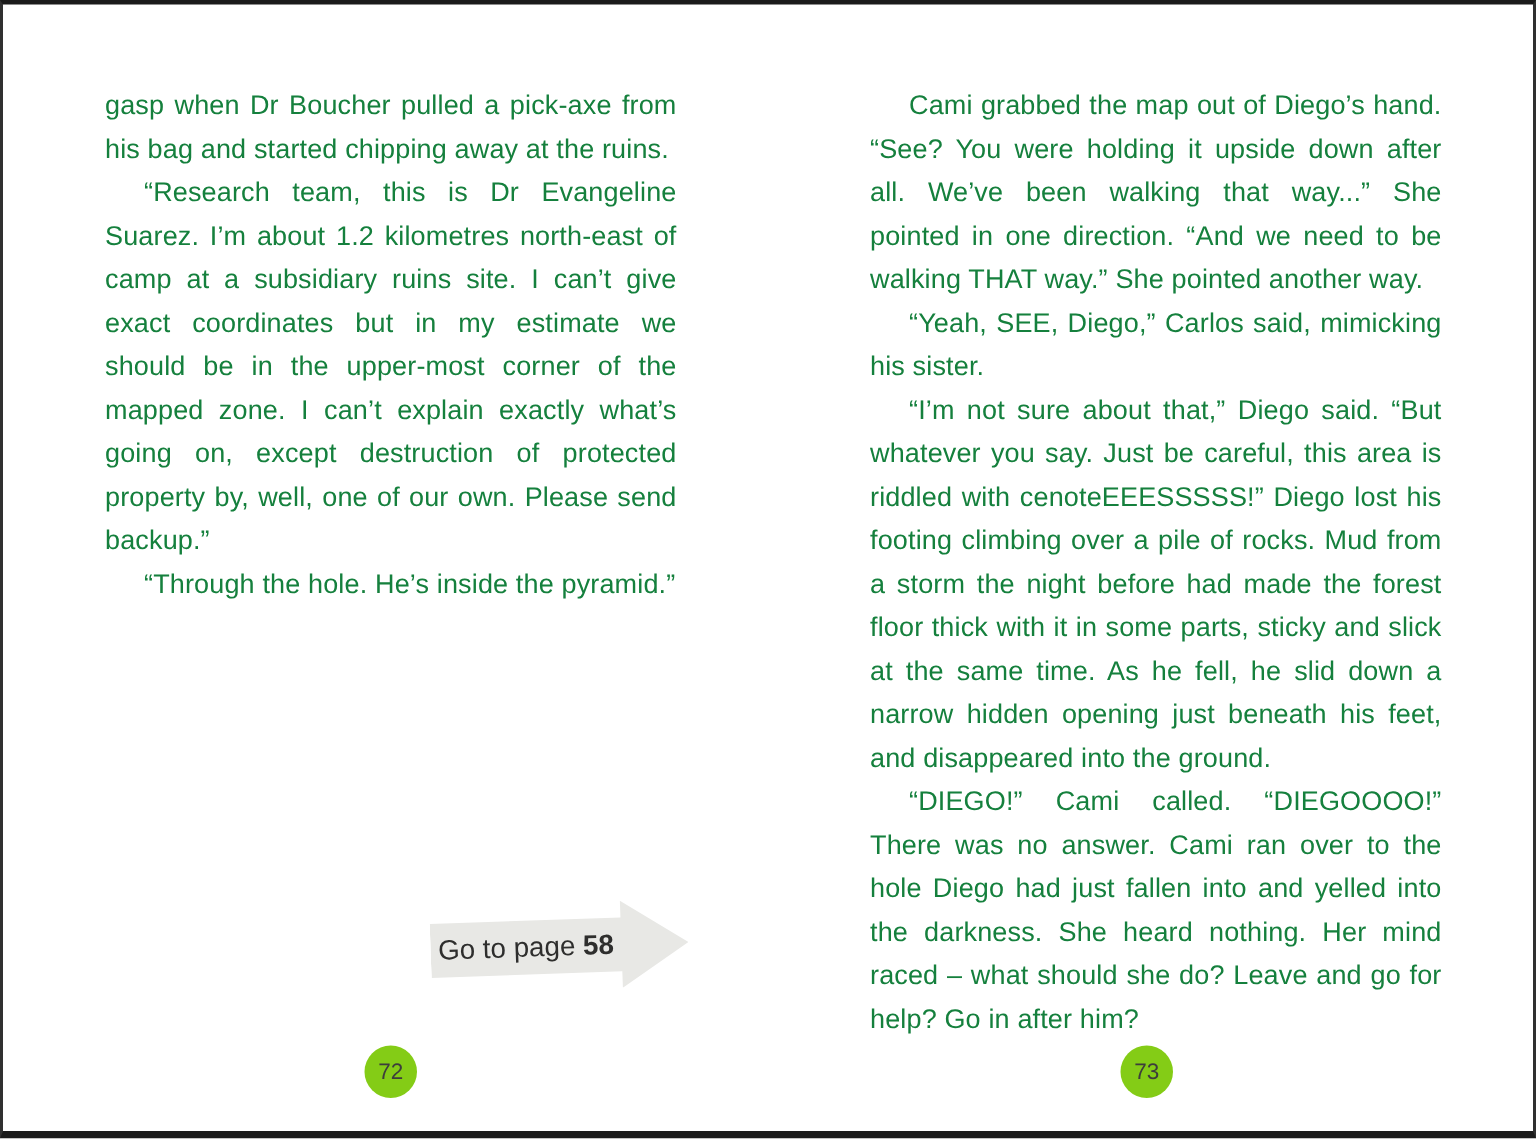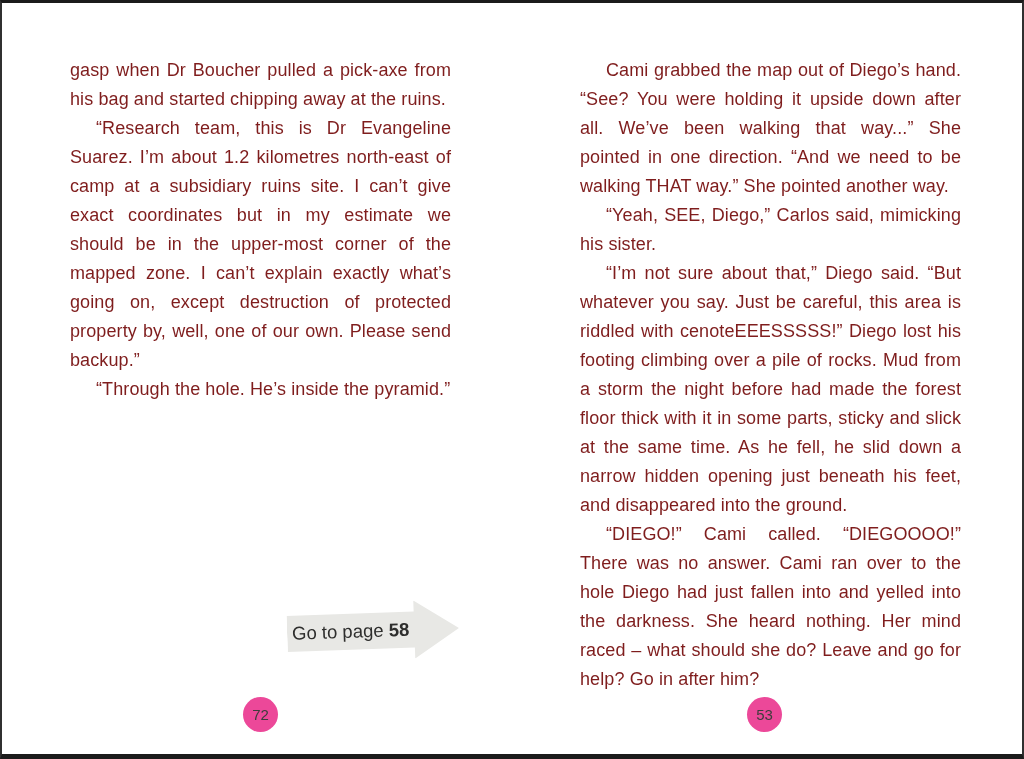--- a/index.html
+++ b/index.html
@@ -28,21 +28,21 @@
     position: absolute;
     top: 53px;
     width: 381px;
   }
   .page-column.left  { left: 68px; }
   .page-column.right { left: 578px; }
   .para {
     margin: 0;
     font-size: 18px;
     line-height: 29px;
-    color: #7f1d1d;
+    color: #15803d;
     text-align: justify;
     text-indent: 26px;
     letter-spacing: 0.1px;
   }
   .para.no-indent { text-indent: 0; }
 
   
   .goto-arrow {
     position: absolute;
     left: 285px;
@@ -69,21 +69,21 @@
   }
   .arrow-label b { font-weight: 700; }
 
   
   .page-circle {
     position: absolute;
     top: 694px;
     width: 35px;
     height: 35px;
     border-radius: 50%;
-    background: #ec4899;
+    background: #84cc16;
     display: flex;
     align-items: center;
     justify-content: center;
     font-size: 15px;
     color: #3d3d3c;
   }
   .page-circle.left  { left: 241px; }
   .page-circle.right { left: 745px; }
 </style>
 </head>
@@ -102,15 +102,15 @@
     <p class="para">“Yeah, SEE, Diego,” Carlos said, mimicking his sister.</p>
     <p class="para">“I’m not sure about that,” Diego said. “But whatever you say. Just be careful, this area is riddled with cenoteEEESSSSS!” Diego lost his footing climbing over a pile of rocks. Mud from a storm the night before had made the forest floor thick with it in some parts, sticky and slick at the same time. As he fell, he slid down a narrow hidden opening just beneath his feet, and disappeared into the ground.</p>
     <p class="para">“DIEGO!” Cami called. “DIEGOOOO!” There was no answer. Cami ran over to the hole Diego had just fallen into and yelled into the darkness. She heard nothing. Her mind raced – what should she do? Leave and go for help? Go in after him?</p>
   </section>
 
   <div class="goto-arrow">
     <span class="arrow-label"><span>Go to page</span>&nbsp;<b>58</b></span>
   </div>
 
   <div class="page-circle left">72</div>
-  <div class="page-circle right">53</div>
+  <div class="page-circle right">73</div>
 
 </div>
 
 </body></html>

